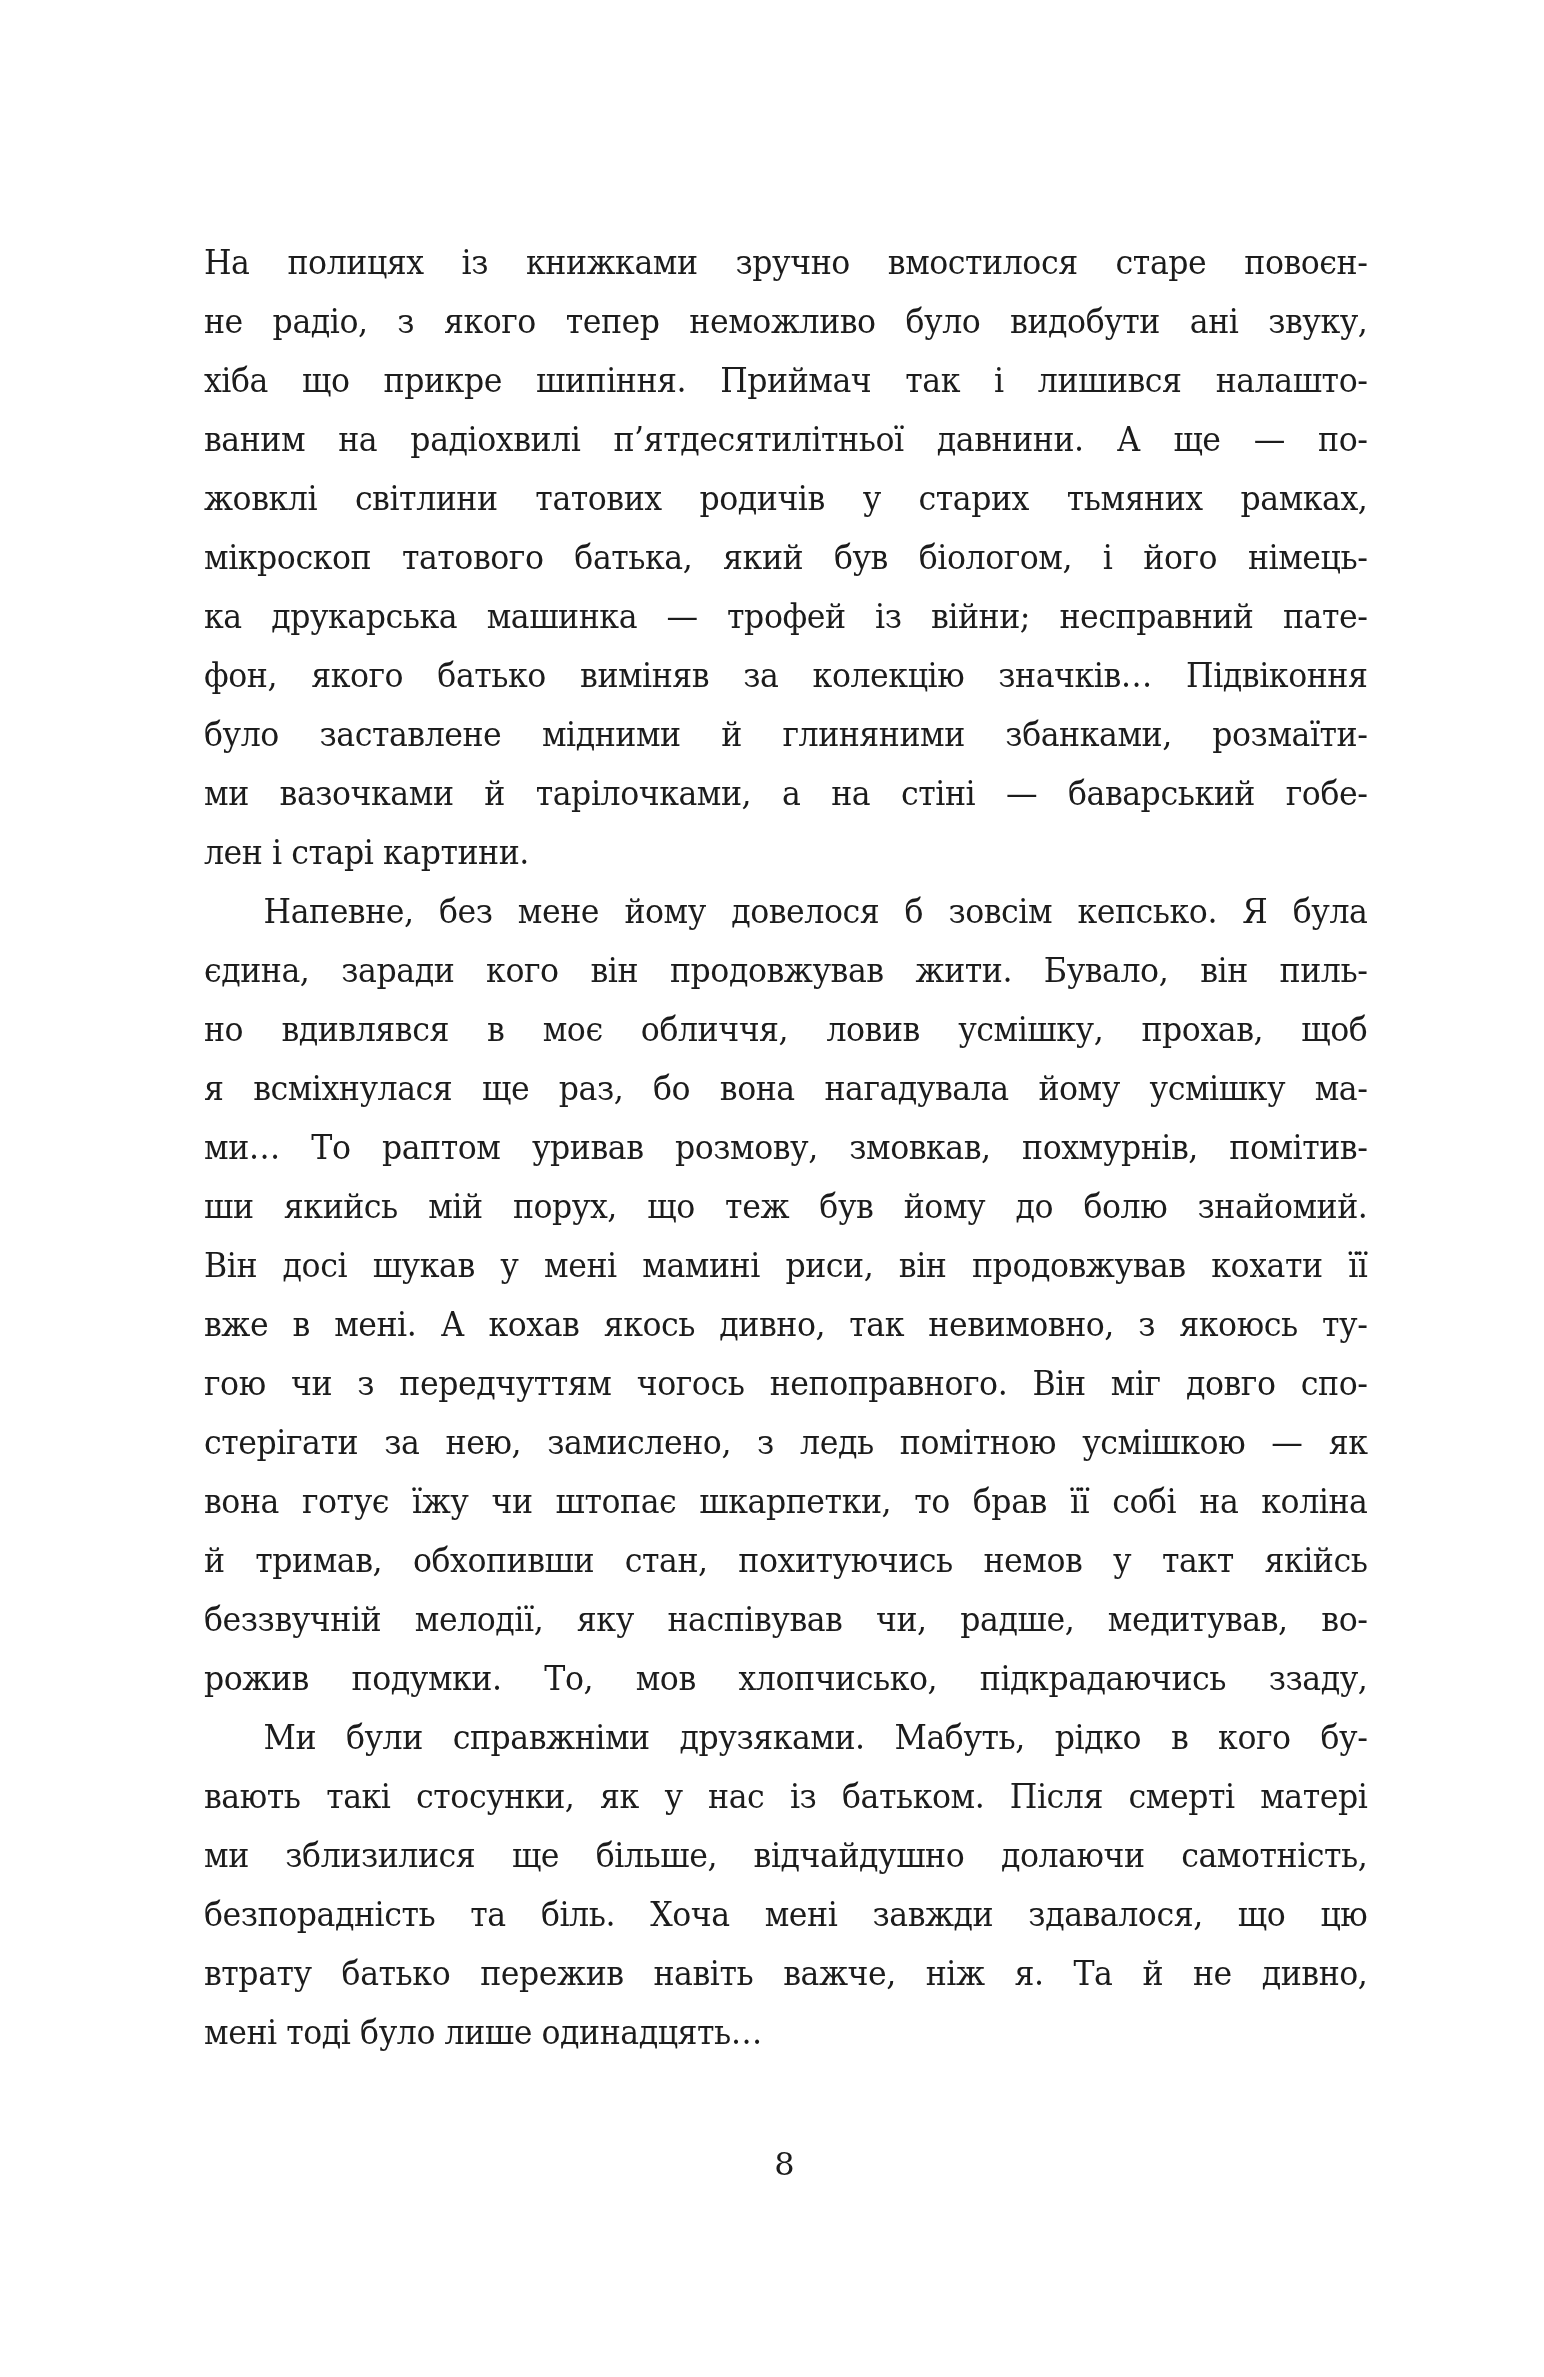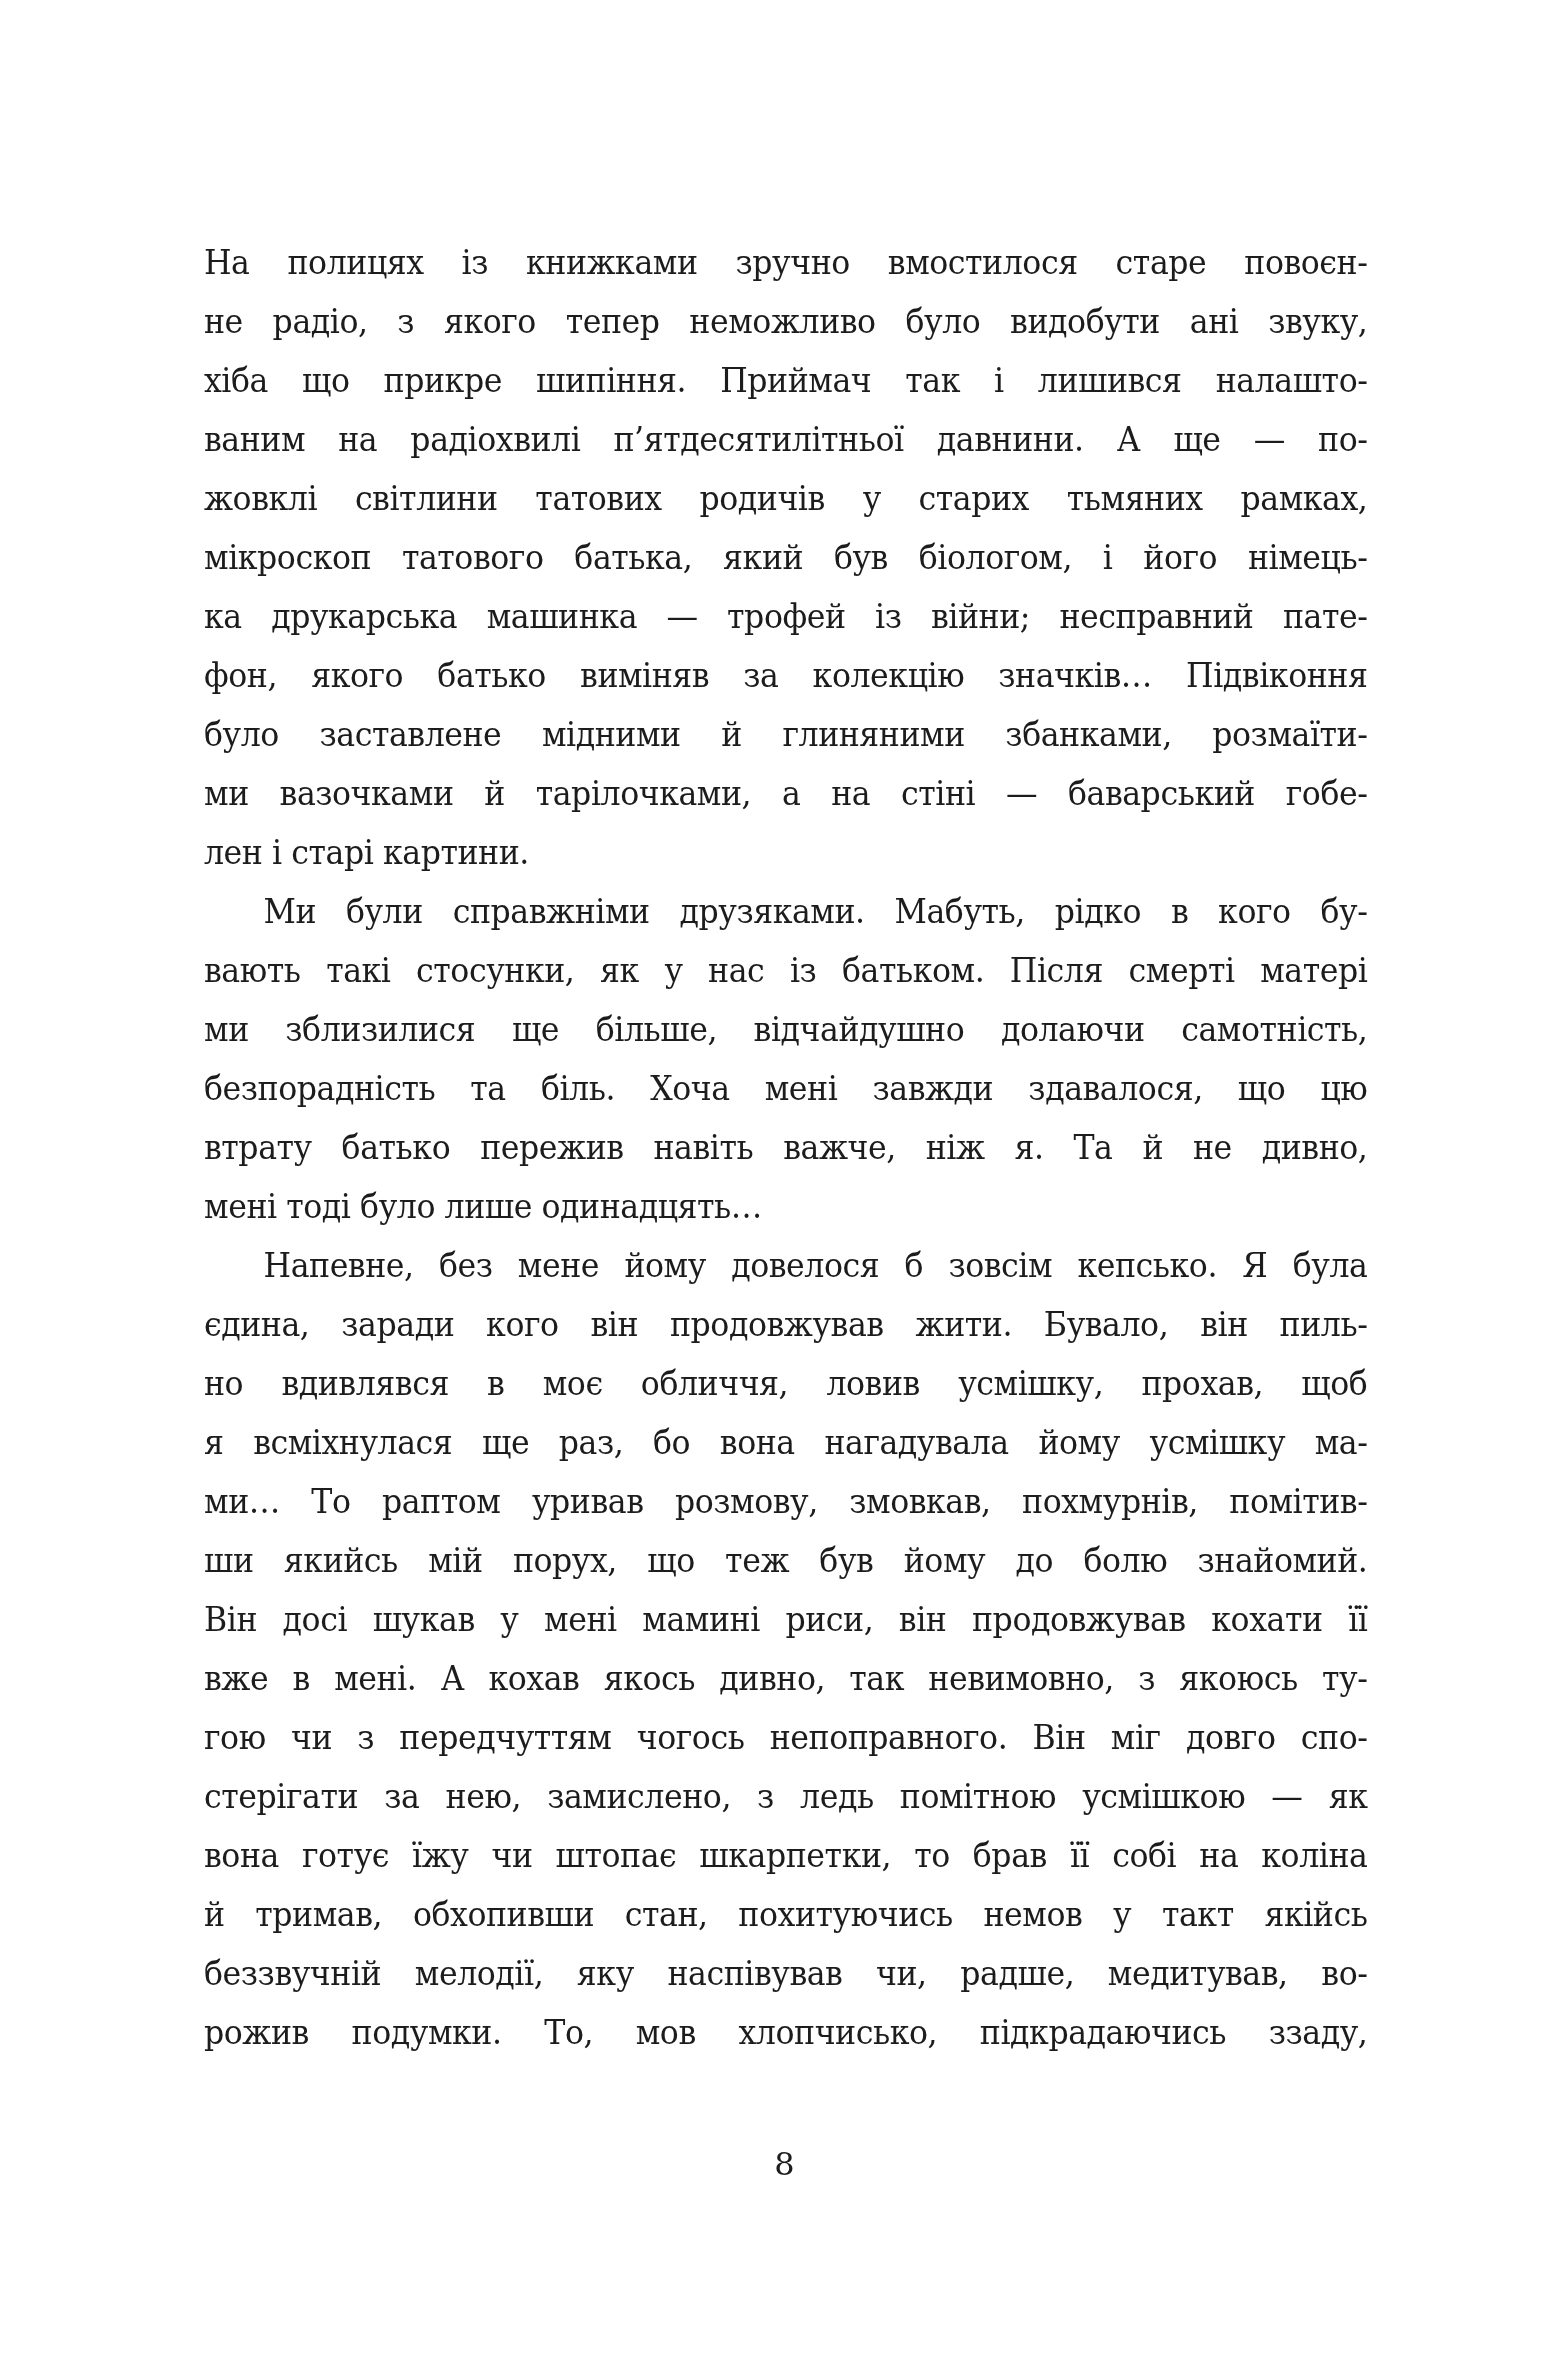--- a/index.html
+++ b/index.html
@@ -74,42 +74,42 @@
       <span class="line">жовклі світлини татових родичів у старих тьмяних рамках,</span>
       <span class="line">мікроскоп татового батька, який був біологом, і його німець-</span>
       <span class="line">ка друкарська машинка — трофей із війни; несправний пате-</span>
       <span class="line">фон, якого батько виміняв за колекцію значків… Підвіконня</span>
       <span class="line">було заставлене мідними й глиняними збанками, розмаїти-</span>
       <span class="line">ми вазочками й тарілочками, а на стіні — баварський гобе-</span>
       <span class="line last">лен і старі картини.</span>
     </div>
 
     <div>
-      <span class="line indent">Ми були справжніми друзяками. Мабуть, рідко в кого бу-</span>
-      <span class="line">вають такі стосунки, як у нас із батьком. Після смерті матері</span>
-      <span class="line">ми зблизилися ще більше, відчайдушно долаючи самотність,</span>
-      <span class="line">безпорадність та біль. Хоча мені завжди здавалося, що цю</span>
-      <span class="line">втрату батько пережив навіть важче, ніж я. Та й не дивно,</span>
-      <span class="line last">мені тоді було лише одинадцять…</span>
-    </div>
-
-    <div>
       <span class="line indent">Напевне, без мене йому довелося б зовсім кепсько. Я була</span>
       <span class="line">єдина, заради кого він продовжував жити. Бувало, він пиль-</span>
       <span class="line">но вдивлявся в моє обличчя, ловив усмішку, прохав, щоб</span>
       <span class="line">я всміхнулася ще раз, бо вона нагадувала йому усмішку ма-</span>
       <span class="line">ми… То раптом уривав розмову, змовкав, похмурнів, помітив-</span>
       <span class="line">ши якийсь мій порух, що теж був йому до болю знайомий.</span>
       <span class="line">Він досі шукав у мені мамині риси, він продовжував кохати її</span>
       <span class="line">вже в мені. А кохав якось дивно, так невимовно, з якоюсь ту-</span>
       <span class="line">гою чи з передчуттям чогось непоправного. Він міг довго спо-</span>
       <span class="line">стерігати за нею, замислено, з ледь помітною усмішкою — як</span>
       <span class="line">вона готує їжу чи штопає шкарпетки, то брав її собі на коліна</span>
       <span class="line">й тримав, обхопивши стан, похитуючись немов у такт якійсь</span>
       <span class="line">беззвучній мелодії, яку наспівував чи, радше, медитував, во-</span>
       <span class="line">рожив подумки. То, мов хлопчисько, підкрадаючись ззаду,</span>
     </div>
 
+    <div>
+      <span class="line indent">Ми були справжніми друзяками. Мабуть, рідко в кого бу-</span>
+      <span class="line">вають такі стосунки, як у нас із батьком. Після смерті матері</span>
+      <span class="line">ми зблизилися ще більше, відчайдушно долаючи самотність,</span>
+      <span class="line">безпорадність та біль. Хоча мені завжди здавалося, що цю</span>
+      <span class="line">втрату батько пережив навіть важче, ніж я. Та й не дивно,</span>
+      <span class="line last">мені тоді було лише одинадцять…</span>
+    </div>
+
   </div>
 
   <div class="page-number">8</div>
 </div>
 
 
 </body></html>

